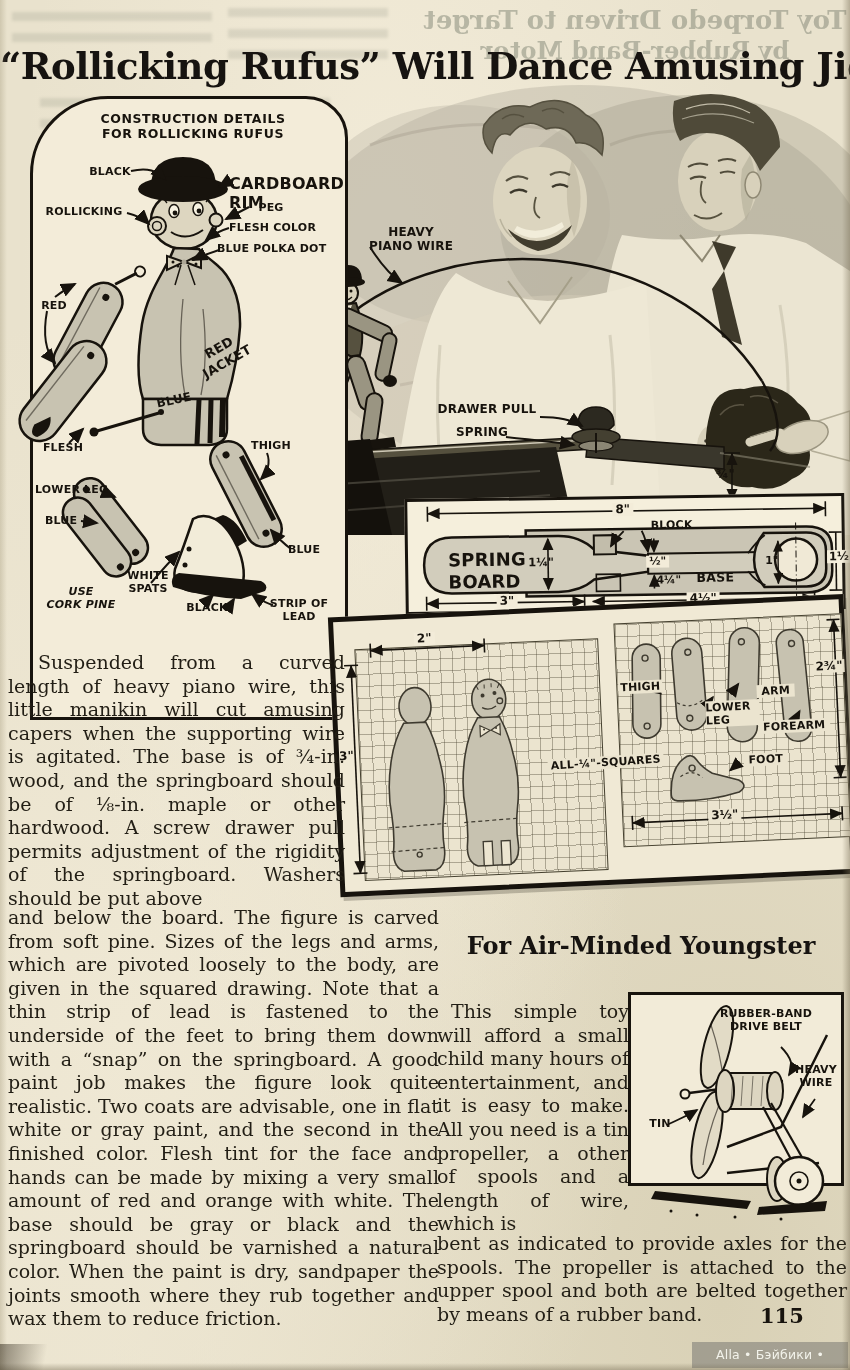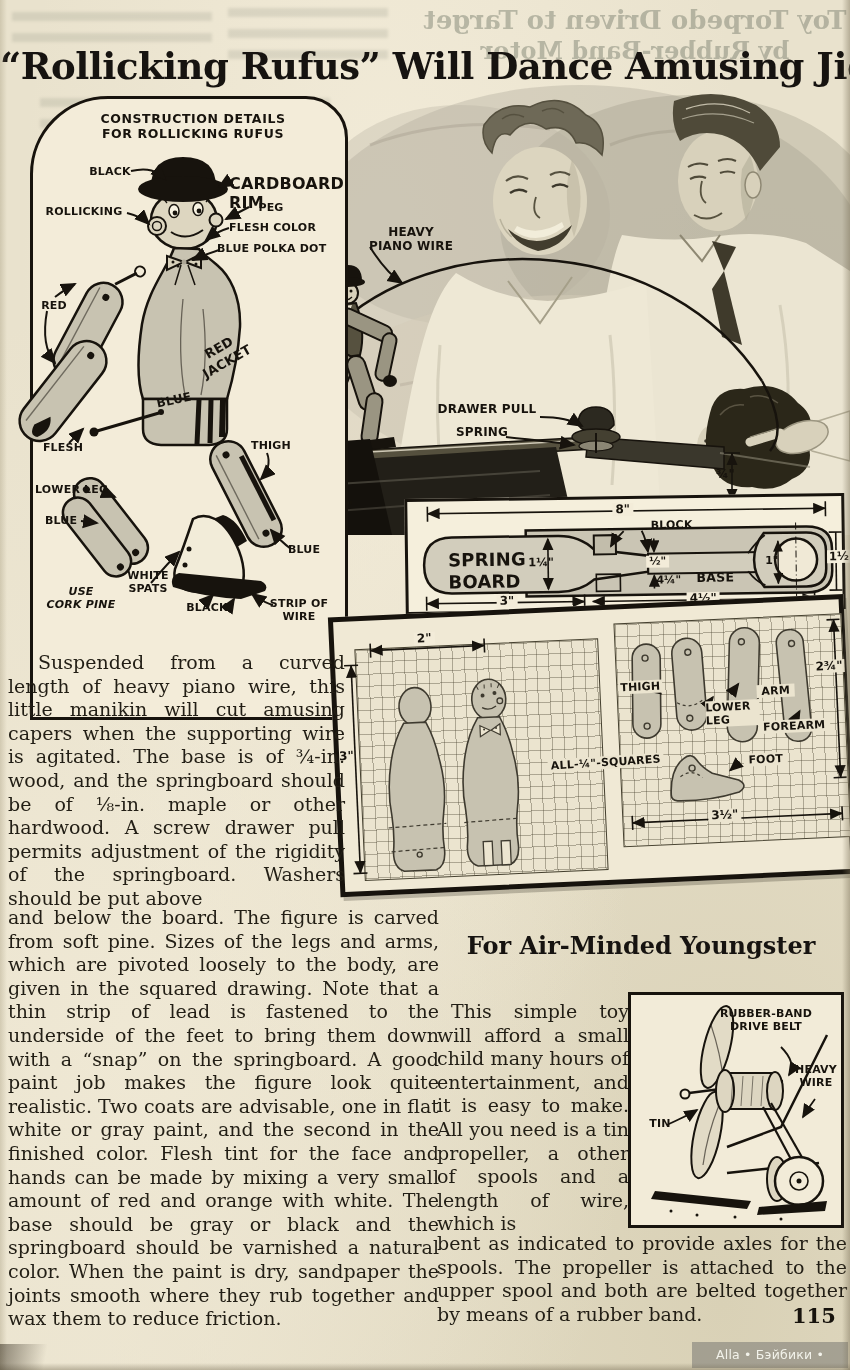--- a/index.html
+++ b/index.html
@@ -30,25 +30,25 @@
        background-image:
          repeating-linear-gradient(to right, rgba(70,64,45,.38) 0 1px, transparent 1px 12px),
          repeating-linear-gradient(to bottom, rgba(70,64,45,.38) 0 1px, transparent 1px 12px);}
   #construction-box{position:absolute;left:30px;top:96px;width:318px;height:624px;
        background:#f3ecd9;border:3.5px solid #17130d;border-radius:78px 42px 0 0;box-sizing:border-box;padding-left:20px;}
   #springboard-box{position:absolute;left:405px;top:496px;width:440px;height:116px;
        background:#f5efdc;border:3px solid #17130d;box-sizing:border-box;transform:rotate(-0.8deg);}
   #pattern-box{position:absolute;left:334px;top:608px;width:516px;height:280px;
        background:#f0e9d5;border:5px solid #17130d;box-sizing:border-box;
        transform:rotate(-2.6deg);transform-origin:40% 50%;box-shadow:3px 4px 0 rgba(40,35,25,.25);}
-  #toy-box{position:absolute;left:628px;top:992px;width:216px;height:236px;
+  #toy-box{position:absolute;left:628px;top:992px;width:216px;height:194px;
        background:#f2ebd8;border:3.5px solid #17130d;box-sizing:border-box;}
   #a2-heading{position:absolute;left:437px;top:931px;width:408px;text-align:center;
        font:bold 24px/29px "DejaVu Serif",serif;color:#161310;}
-  #page-number{position:absolute;left:760px;top:1305px;font:bold 21px/1 "DejaVu Serif",serif;color:#17130d;margin-left:32px;}
+  #page-number{position:absolute;left:760px;top:1305px;font:bold 21px/1 "DejaVu Serif",serif;color:#17130d;}
   #watermark{position:absolute;left:692px;top:1342px;width:156px;height:26px;
        background:rgba(128,127,120,.6);color:#f2f2ea;font:12.5px/26px "DejaVu Sans",sans-serif;
        text-align:center;letter-spacing:.2px;}
   .edge-r{position:absolute;right:0;top:0;width:8px;height:100%;
        background:linear-gradient(to right, rgba(120,110,85,0), rgba(120,110,85,.45));}
   .edge-b{position:absolute;left:0;bottom:0;width:100%;height:7px;
        background:linear-gradient(to bottom, rgba(120,110,85,0), rgba(110,100,75,.4));}
   .edge-l{position:absolute;left:0;top:0;width:7px;height:100%;
        background:linear-gradient(to right, rgba(160,150,120,.35), rgba(160,150,120,0));}
   .corner-bl{position:absolute;left:0;top:1344px;width:64px;height:26px;
@@ -315,21 +315,21 @@
     <div class="lbl" style="left:118px;top:294px;width:46px;font-size:12px;transform:rotate(-12deg);">BLUE</div>
     <div class="lbl" style="left:2px;top:342px;width:56px;">FLESH</div>
     <div class="lbl left" style="left:2px;top:384px;width:88px;">LOWER LEG</div>
     <div class="lbl" style="left:6px;top:415px;width:44px;">BLUE</div>
     <div class="lbl" style="left:208px;top:340px;width:60px;">THIGH</div>
     <div class="lbl" style="left:246px;top:444px;width:50px;">BLUE</div>
     <div class="lbl" style="left:82px;top:470px;width:66px;">WHITE
 SPATS</div>
     <div class="lbl" style="left:146px;top:502px;width:56px;">BLACK</div>
     <div class="lbl" style="left:228px;top:498px;width:76px;">STRIP OF
-WIRE</div>
+LEAD</div>
     <div class="lbl" style="left:4px;top:486px;width:88px;font-style:italic;">USE
 CORK PINE</div>
   </div>
 
   <div id="springboard-box">
     <svg class="abs" style="left:0;top:0;" width="434" height="110" viewBox="0 0 434 110">
       <defs>
           <marker id="aS" markerWidth="9" markerHeight="9" refX="7" refY="3.5" orient="auto">
             <path d="M0,0L8,3.5L0,7Z" fill="#17130d"></path>
           </marker>

